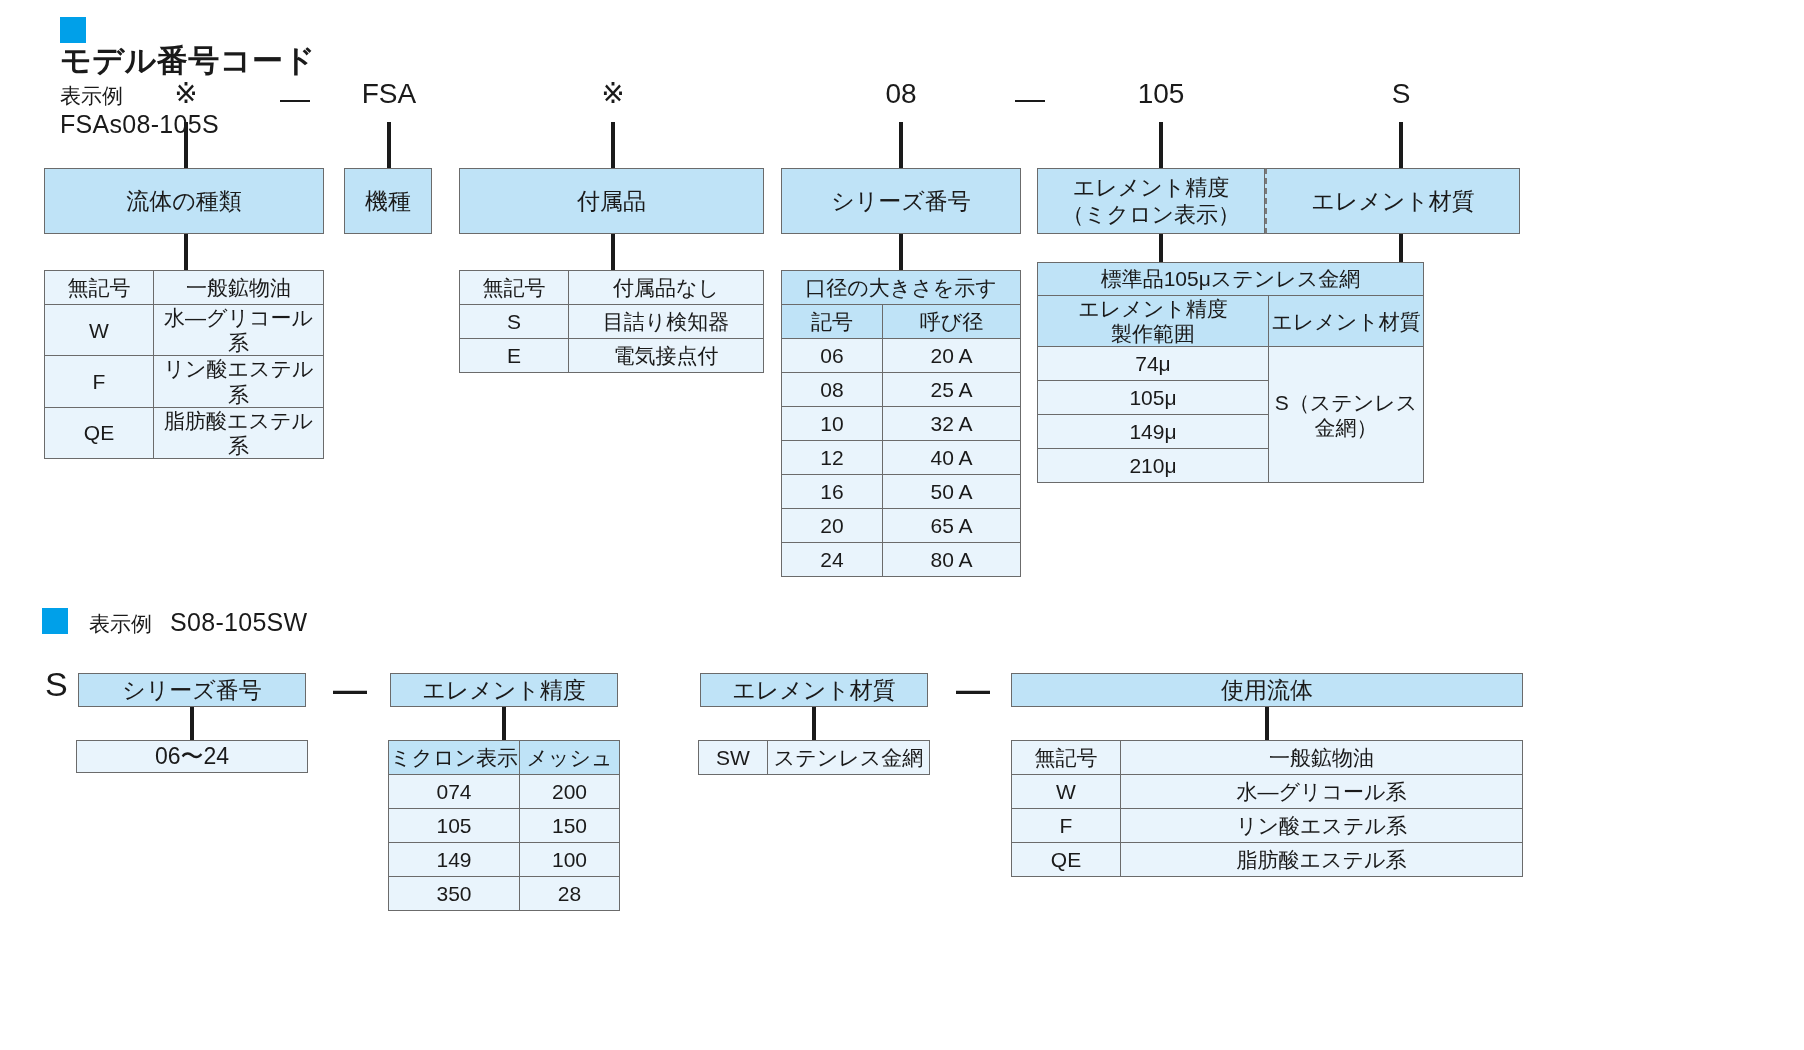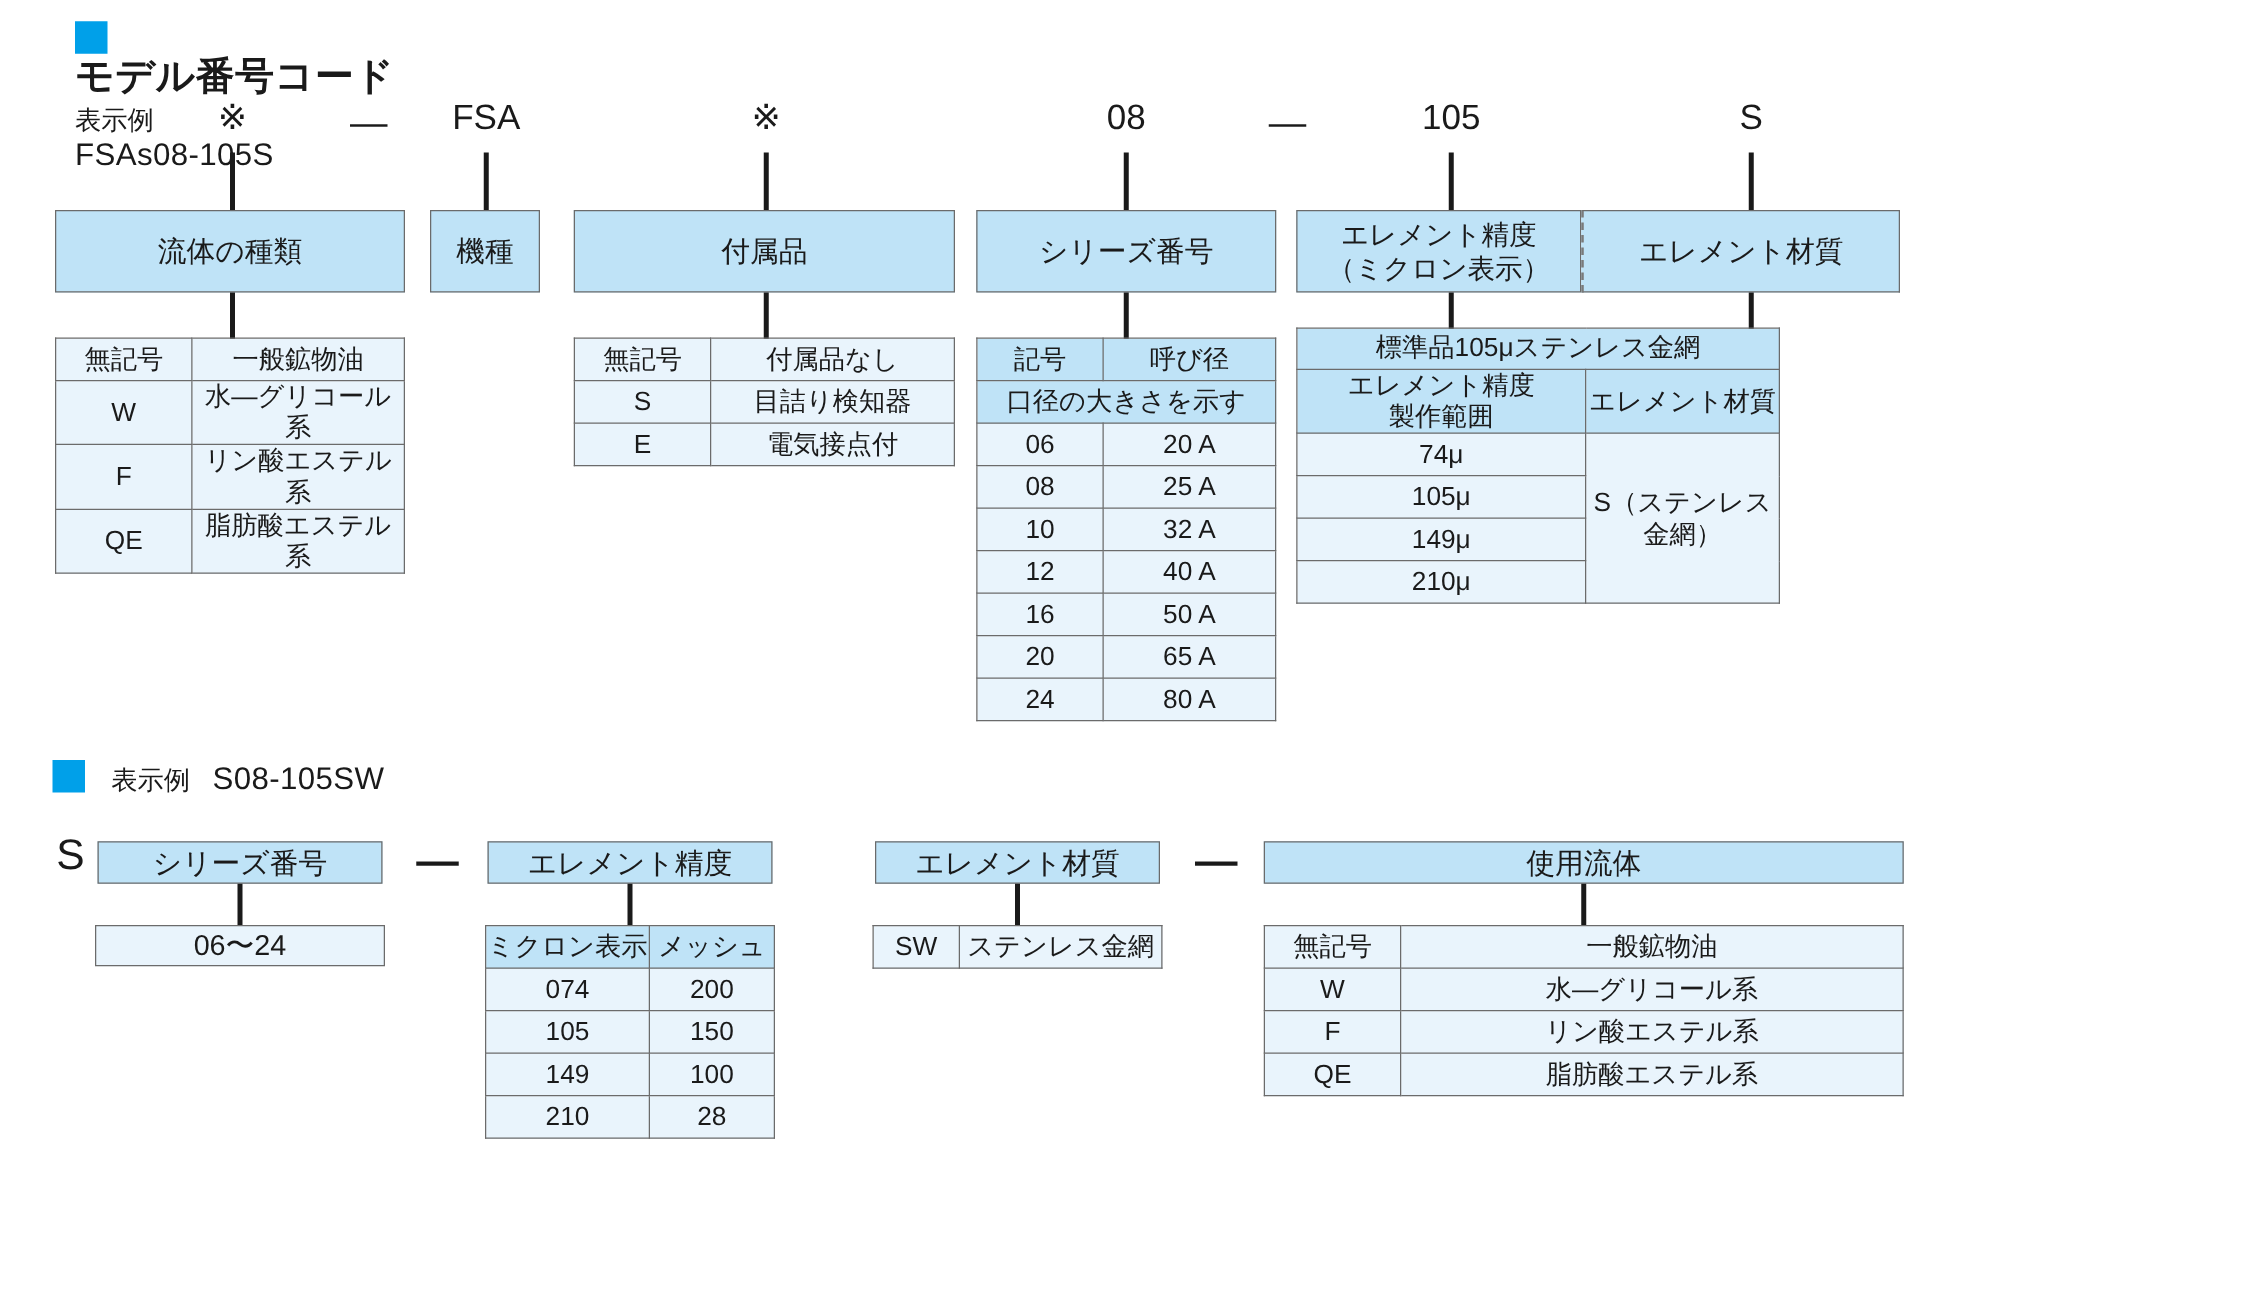--- a/index.html
+++ b/index.html
@@ -151,25 +151,25 @@
     <tr>
       <td class="pale" style="height:33px;">E</td>
       <td class="pale" style="height:33px;">電気接点付</td>
     </tr>
   </tbody>
 </table>
 
 <table class="t abs" style="left:781px;top:270px;width:240px;">
   <tbody>
     <tr>
+      <td class="hdr-blue" colspan="2" style="height:33px;">口径の大きさを示す</td>
+    </tr>
+    <tr>
       <th style="width:100px;height:33px;">記号</th>
       <th style="height:33px;">呼び径</th>
-    </tr>
-    <tr>
-      <td class="hdr-blue" colspan="2" style="height:33px;">口径の大きさを示す</td>
     </tr>
     <tr>
       <td class="pale" style="height:33px;">06</td>
       <td class="pale" style="height:33px;">20 A</td>
     </tr>
     <tr>
       <td class="pale" style="height:33px;">08</td>
       <td class="pale" style="height:33px;">25 A</td>
     </tr>
     <tr>
@@ -257,21 +257,21 @@
     </tr>
     <tr>
       <td class="pale" style="height:33px;">105</td>
       <td class="pale" style="height:33px;">150</td>
     </tr>
     <tr>
       <td class="pale" style="height:33px;">149</td>
       <td class="pale" style="height:33px;">100</td>
     </tr>
     <tr>
-      <td class="pale" style="height:33px;">210</td>
+      <td class="pale" style="height:33px;">350</td>
       <td class="pale" style="height:33px;">28</td>
     </tr>
   </tbody>
 </table>
 
 <table class="t abs" style="left:698px;top:740px;width:232px;padding-left:23px;">
   <tbody>
     <tr>
       <td class="pale" style="width:68px;height:33px;">SW</td>
       <td class="pale" style="height:33px;">ステンレス金網</td>

